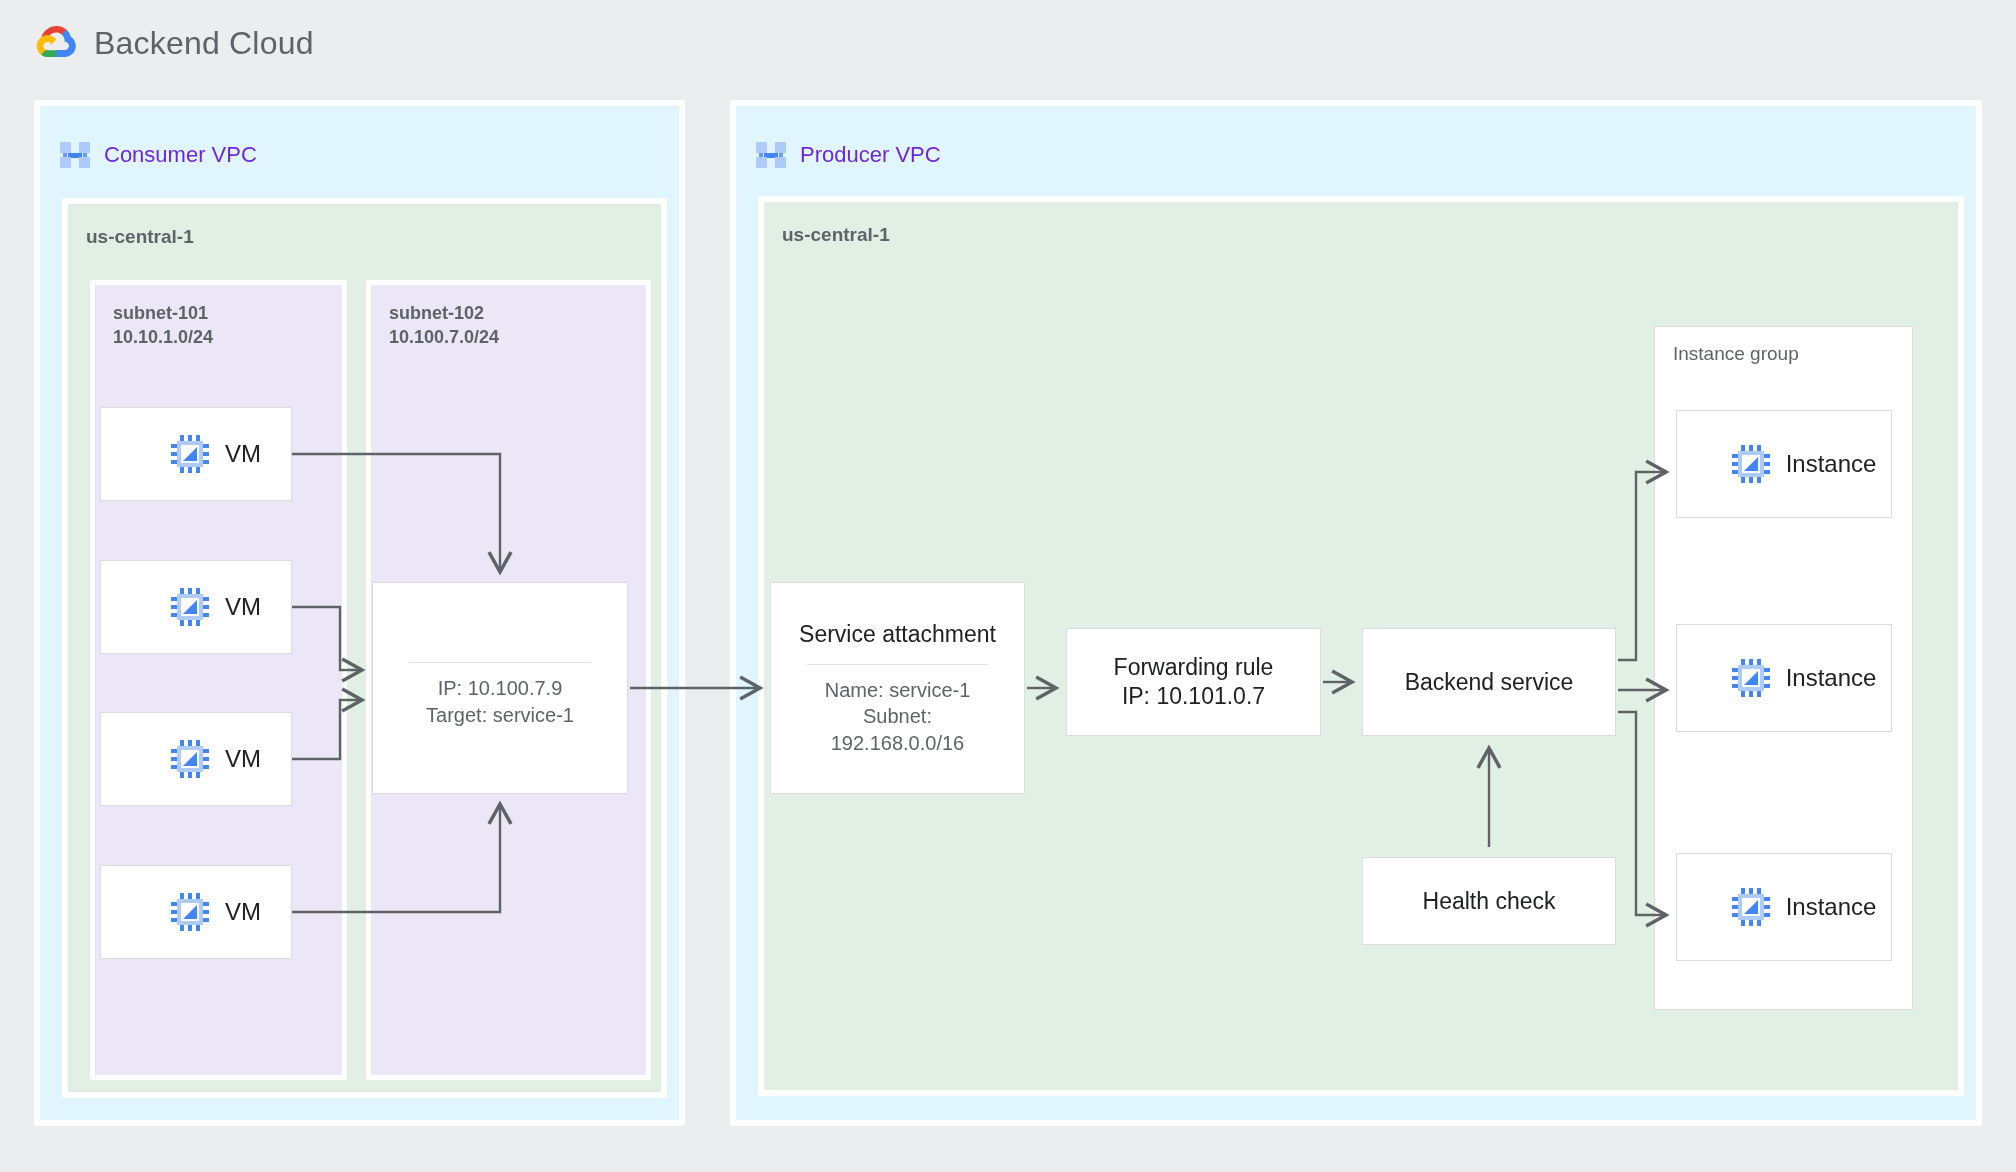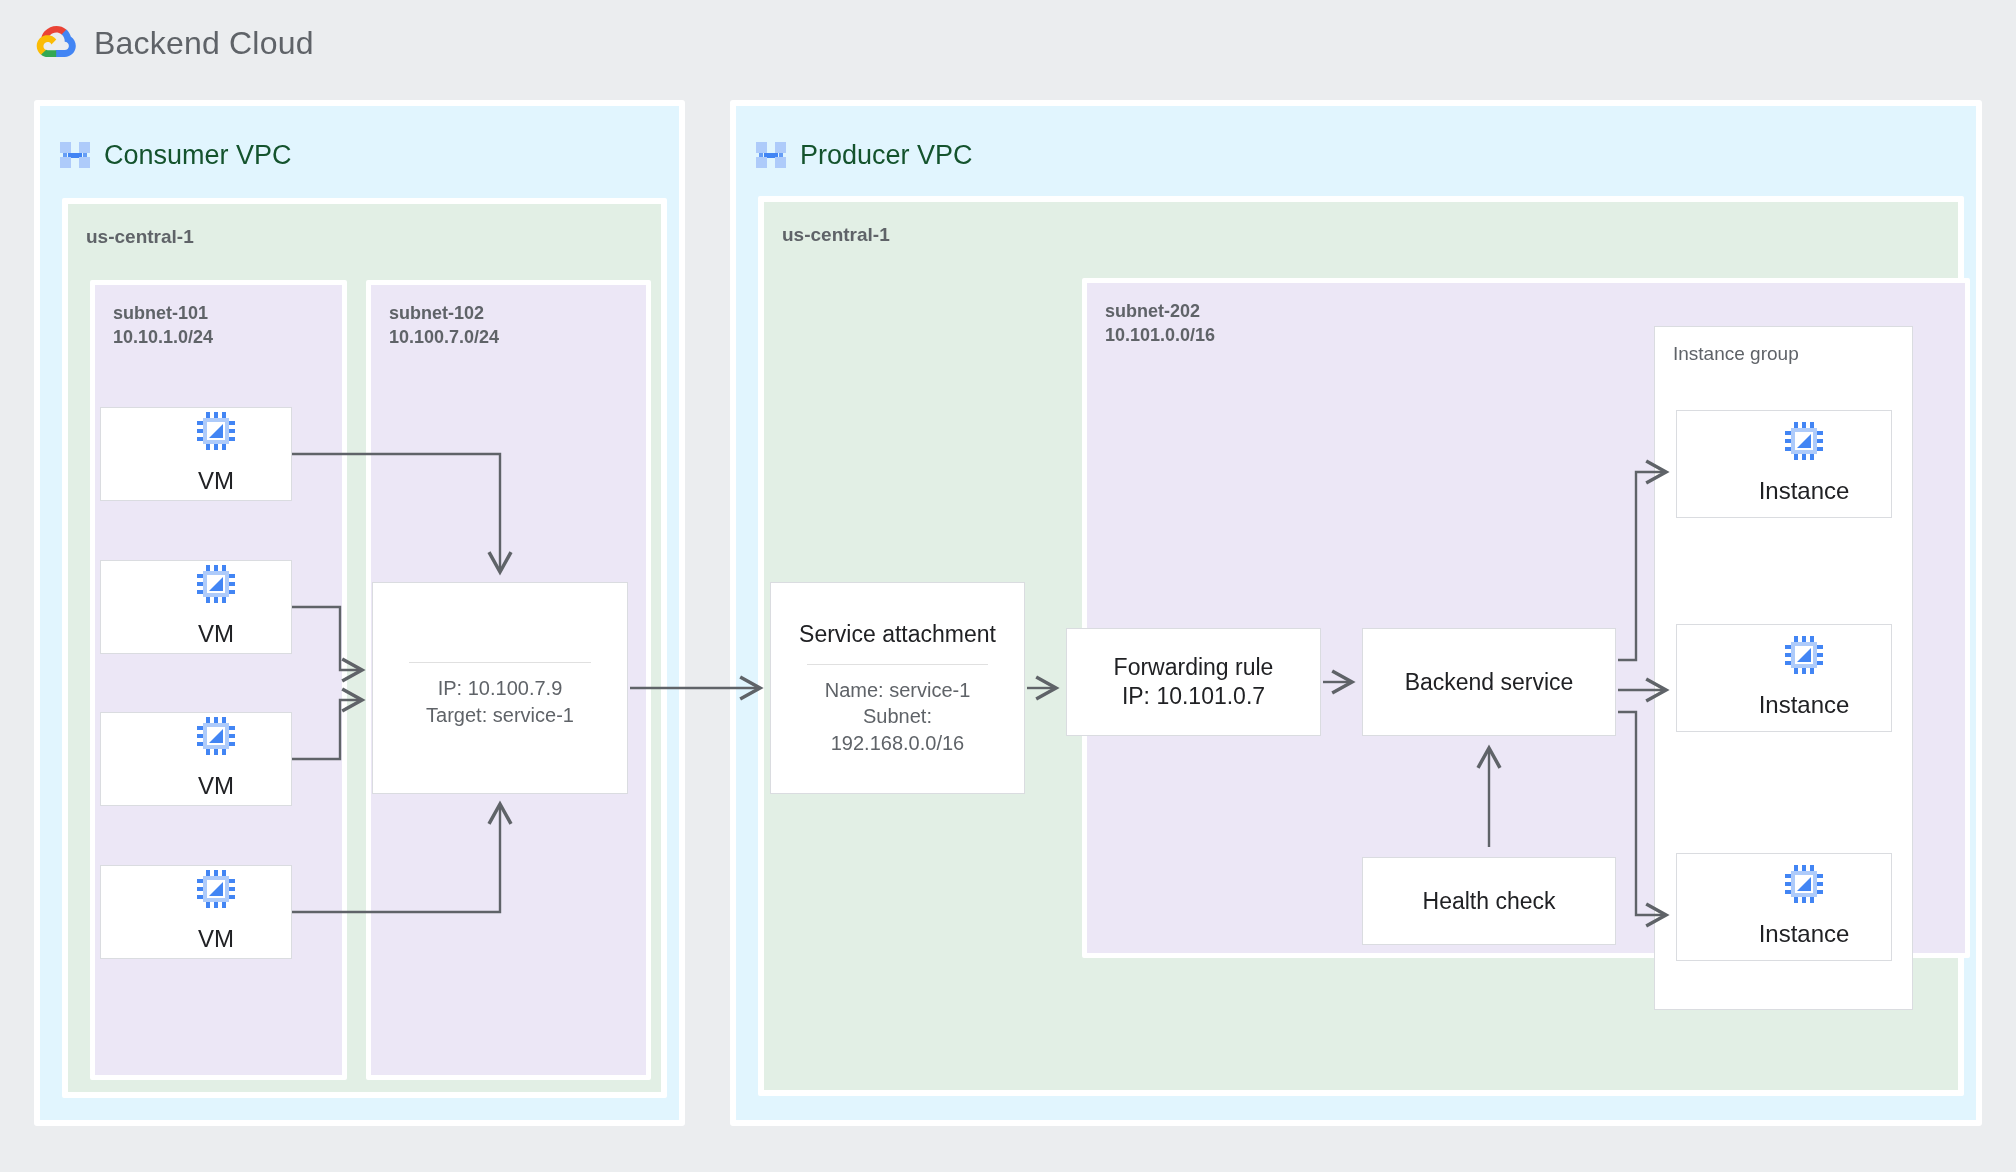--- a/index.html
+++ b/index.html
@@ -18,21 +18,21 @@
   .gc-title .g1 { color: #5f6368; }
 
   
   .vpc {
     position: absolute;
     background: #e1f5fe;
     border: 6px solid #ffffff;
     border-radius: 3px;
   }
   .vpc-head { display: flex; align-items: center; gap: 14px; padding: 20px 0 0 20px; height: 78px; }
-  .vpc-title { font-size: 27px; color: #14532d; }
+  .vpc-title { font-size: 22px; color: #6d28d9; }
 
   
   .vpc-icon { position: relative; width: 30px; height: 30px; flex: 0 0 30px; }
   .vpc-icon i { position: absolute; background: #aecbfa; }
   .vpc-icon .tl { left: 0; top: 2px; width: 11px; height: 11px; }
   .vpc-icon .tr { right: 0; top: 2px; width: 11px; height: 11px; }
   .vpc-icon .bl { left: 0; bottom: 2px; width: 11px; height: 11px; }
   .vpc-icon .br { right: 0; bottom: 2px; width: 11px; height: 11px; }
   .vpc-icon .hbar { left: 8px; right: 8px; top: 13px; height: 5px; background: #4285f4; }
   .vpc-icon .vl { left: 3px; top: 6px; width: 4px; height: 18px; background: #669df6; }
@@ -62,21 +62,21 @@
   .node {
     position: absolute;
     background: #ffffff;
     border: 1px solid #dadce0;
     display: flex; align-items: center; justify-content: center;
     text-align: center;
     color: #202124;
   }
   .node .lbl { font-size: 23px; line-height: 1.25; }
 
-  .vm-node { display: flex; flex-direction: column; align-items: center; justify-content: center; gap: 16px; padding-left: 40px; }
+  .vm-node { display: flex; align-items: center; justify-content: center; gap: 16px; padding-left: 40px; }
   .vm-node .lbl { font-size: 24px; }
 
   
   .chip { position: relative; width: 38px; height: 38px; flex: 0 0 38px; }
   .chip .body { position: absolute; left: 6px; top: 6px; width: 26px; height: 26px; background: #aecbfa; }
   .chip .inner { position: absolute; left: 10px; top: 10px; width: 18px; height: 18px; background: #ffffff; }
   .chip .tri { position: absolute; left: 12px; top: 12px; width: 0; height: 0;
                border-left: 14px solid transparent; border-bottom: 14px solid #4285f4; }
   .chip .pin { position: absolute; background: #4285f4; }
   .chip .pt { top: 0; width: 4px; height: 7px; }
@@ -252,26 +252,20 @@
           <i class="tr"></i>
           <i class="bl"></i>
           <i class="br"></i>
       </div>
       <div class="vpc-title">Producer VPC</div>
     </div>
 
     <div class="region" style="left:22px; top:90px; width:1206px; height:900px;">
       <div class="region-label">us-central-1</div>
 
-      <div class="subnet" style="left:318px; top:76px; width:888px; height:680px;">
-        <div class="subnet-label">
-          <span>subnet-202</span><br>
-          <span>10.101.0.0/16</span>
-        </div>
-      </div>
     </div>
   </div>
 
   <div class="node stacked" style="left:770px; top:582px; width:255px; height:212px;">
     <div class="title">Service attachment</div>
     <div class="rule"></div>
     <div class="meta">
       <span>Name: service-1</span><br>
       <span>Subnet:</span><br>
       <span>192.168.0.0/16</span>

